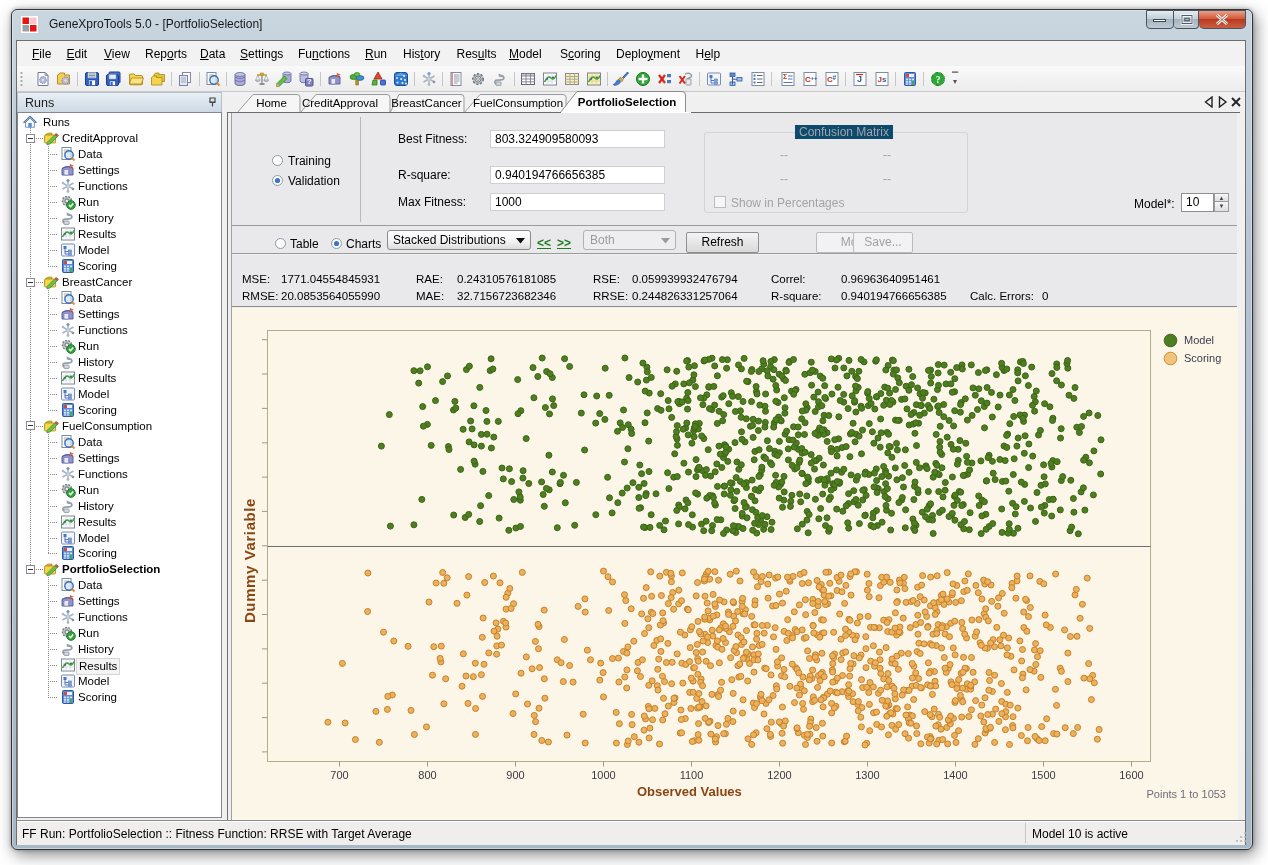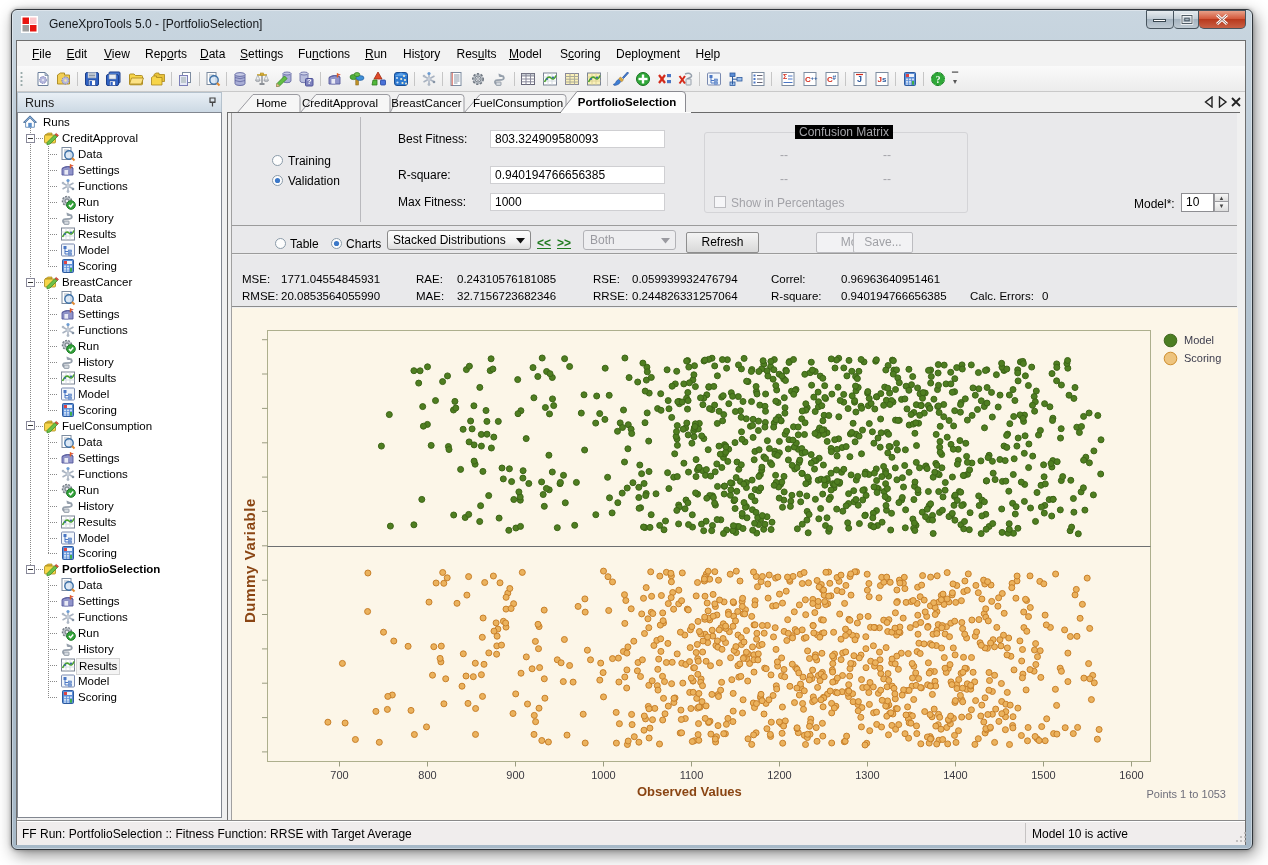--- a/index.html
+++ b/index.html
@@ -763,21 +763,21 @@
     <circle cx="5.5" cy="5.5" r="2.6" fill="#3c78c8"></circle>
   </svg>
 <div class="lbl" style="left:288px;top:174px">Validation</div>
 <div class="lbl" style="left:398px;top:132px">Best Fitness:</div>
 <div class="fld" style="left:490px;top:130px;width:175px">803.324909580093</div>
 <div class="lbl" style="left:398px;top:168px">R-square:</div>
 <div class="fld" style="left:490px;top:166px;width:175px">0.940194766656385</div>
 <div class="lbl" style="left:398px;top:195px">Max Fitness:</div>
 <div class="fld" style="left:490px;top:193px;width:175px">1000</div>
 <div class="abs" style="left:704px;top:132px;width:264px;height:81px;border:1px solid #d4d4d7;border-radius:3px"></div>
-<div class="glbl" style="left:795px;top:125px;background:#000000;padding:0 4px">Confusion Matrix</div>
+<div class="glbl" style="left:795px;top:125px;background:#0c4a6e;padding:0 4px">Confusion Matrix</div>
 <div class="glbl" style="left:780px;top:148px">--</div>
 <div class="glbl" style="left:883px;top:148px">--</div>
 <div class="glbl" style="left:780px;top:172px">--</div>
 <div class="glbl" style="left:883px;top:172px">--</div>
 <div class="abs" style="left:714px;top:196px;width:12px;height:12px;background:#f6f6f8;border:1px solid #bcbcc0"></div>
 <div class="glbl" style="left:731px;top:196px">Show in Percentages</div>
 <div class="lbl" style="left:1134px;top:197px">Model*:</div>
 <div class="fld" style="left:1181px;top:193px;width:33px;height:19px;border-color:#8e8e92">10</div>
 <div class="abs" style="left:1214px;top:193px;width:15px;height:19px">
  <div class="abs" style="left:0;top:0;width:15px;height:9px;border:1px solid #9a9a9e;background:linear-gradient(#f8f8f8,#ddd);font-size:6px;text-align:center;line-height:8px;color:#444">▲</div>

